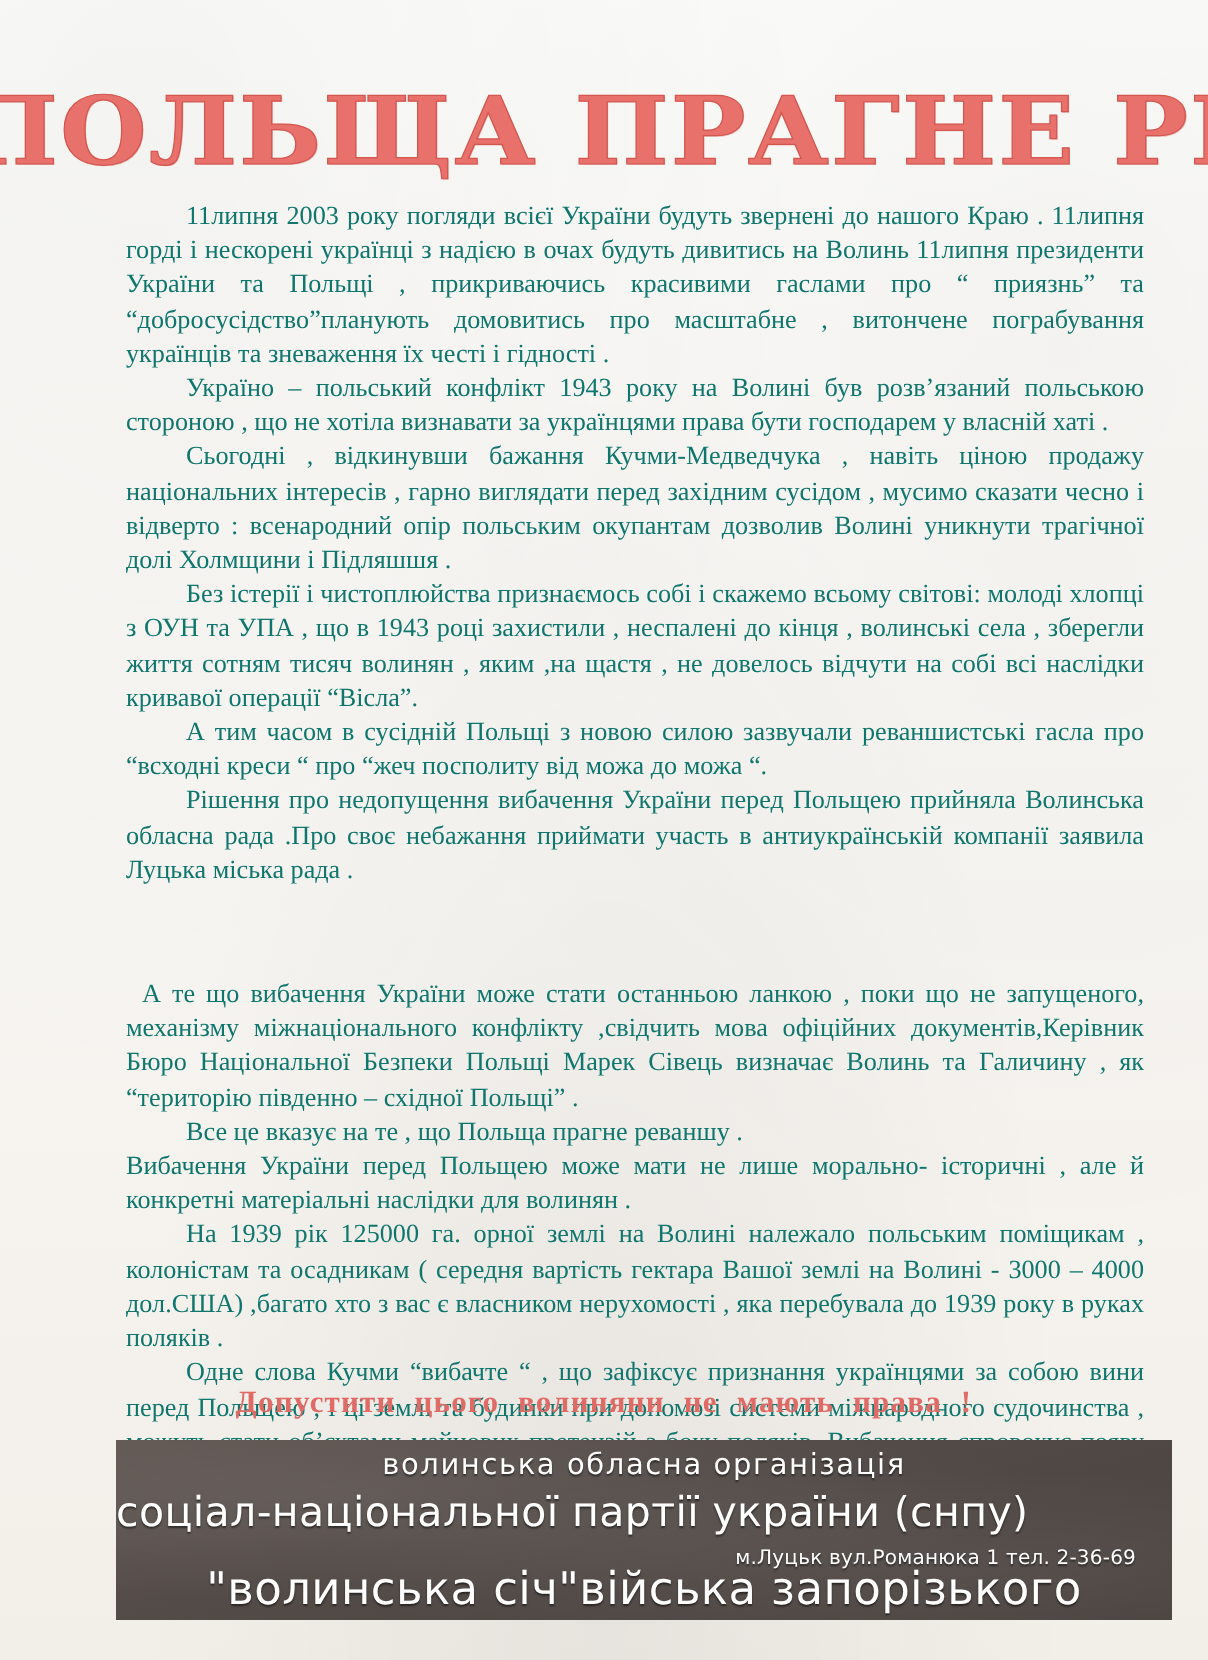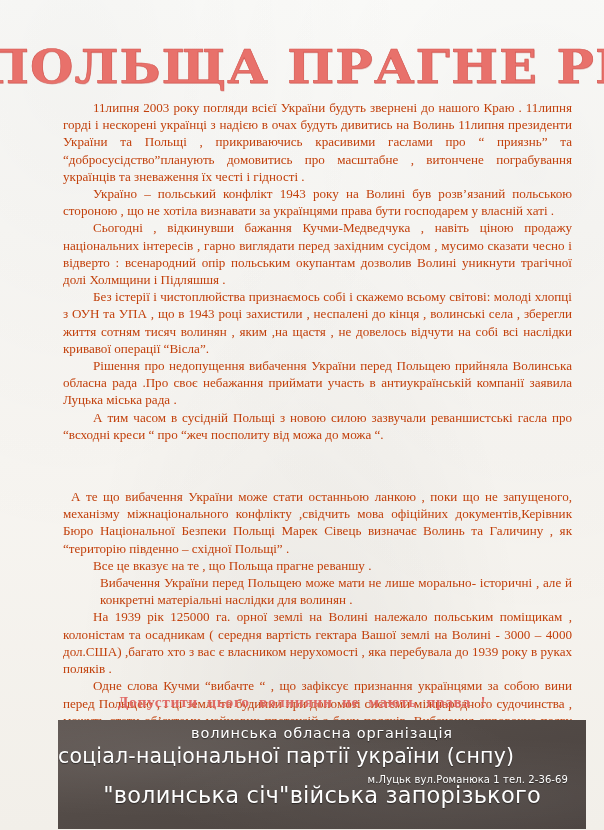--- a/index.html
+++ b/index.html
@@ -40,45 +40,45 @@
     white-space:nowrap;
   }
 
   
   .body-copy{
     position:absolute;
     left:63px;right:32px;top:99px;
     font-size:13.1px;
     line-height:17.2px;
     text-align:justify;
-    color:#c2410c;
+    color:#0f766e;
   }
   .body-copy p{margin:0 0 0 0;text-indent:30px;}
-  .body-copy p.noindent{text-indent:0;margin-left:37px;}
+  .body-copy p.noindent{text-indent:0;}
   .body-copy p.smallindent{text-indent:8px;margin-top:45px;}
   .body-copy b{font-weight:400;}
 
   
   .callout{
     position:absolute;
     left:0;right:0;top:693px;
     text-align:center;
     font-family:"Liberation Serif", serif;
     font-weight:700;
     font-size:15.5px;
     letter-spacing:0.6px;
     color:#e06a66;
     word-spacing:5px;
   }
 
   
   .footer{
     position:absolute;
     left:58px;top:720px;
-    width:528px;height:109px;
+    width:528px;height:90px;
     background:
       radial-gradient(ellipse at 20% 30%, rgba(255,255,255,0.08) 0%, rgba(255,255,255,0) 60%),
       radial-gradient(ellipse at 78% 70%, rgba(255,255,255,0.06) 0%, rgba(255,255,255,0) 55%),
       linear-gradient(165deg,#5e5551 0%,#534b47 40%,#4a423f 100%);
     overflow:hidden;
     color:#ffffff;
     font-family:"DejaVu Sans", sans-serif;
   }
   .footer-line1{
     position:absolute;left:0;right:0;top:5px;
@@ -118,22 +118,22 @@
 <div class="sheet">
   <div class="paper-noise"></div>
 
   <h1 class="headline" style="color: rgb(232, 113, 107);">ПОЛЬЩА ПРАГНЕ РЕВАНШУ</h1>
 
   <div class="body-copy">
       <p><span>11липня 2003 року погляди всієї України будуть звернені до нашого Краю . 11липня горді і нескорені українці з надією в очах будуть дивитись на Волинь 11липня президенти України та Польщі , прикриваючись красивими гаслами про “ приязнь” та “добросусідство”планують домовитись про масштабне , витончене пограбування українців та зневаження їх честі і гідності .</span></p>
       <p><span>Україно – польський конфлікт 1943 року на Волині був розв’язаний польською стороною , що не хотіла визнавати за українцями права бути господарем у власній хаті .</span></p>
       <p><span>Сьогодні , відкинувши бажання Кучми-Медведчука , навіть ціною продажу національних інтересів , гарно виглядати перед західним сусідом , мусимо сказати чесно і відверто : </span><b>всенародний опір польським окупантам дозволив Волині уникнути трагічної долі Холмщини і Підляшшя .</b></p>
       <p><span>Без істерії і чистоплюйства признаємось собі і скажемо всьому світові: молоді хлопці з ОУН та УПА , що в 1943 році захистили , неспалені до кінця , волинські села , зберегли життя сотням тисяч волинян , яким ,на щастя , не довелось відчути на собі всі наслідки кривавої операції “Вісла”.</span></p>
+      <p><span>А тим часом в сусідній Польщі з новою силою зазвучали реваншистські гасла про “всходні креси “ про “жеч посполиту від можа до можа “.</span></p>
       <p><span>Рішення про недопущення вибачення України перед Польщею прийняла Волинська обласна рада .Про своє небажання приймати участь в антиукраїнській компанії заявила Луцька міська рада .</span></p>
-      <p><span>А тим часом в сусідній Польщі з новою силою зазвучали реваншистські гасла про “всходні креси “ про “жеч посполиту від можа до можа “.</span></p>
       <p class="smallindent"><span>А те що вибачення України може стати останньою ланкою , поки що не запущеного, механізму  міжнаціонального конфлікту ,свідчить мова </span><b>офіційних документів,</b><span>Керівник Бюро Національної Безпеки Польщі Марек Сівець визначає </span><b>Волинь та Галичину , як “територію південно – східної Польщі” .</b></p>
       <p><span>Все це вказує на те , що </span><b>Польща прагне реваншу .</b></p>
       <p class="noindent"><span>Вибачення України перед Польщею може мати не лише морально- історичні , але й конкретні  матеріальні наслідки для волинян .</span></p>
       <p><span>На 1939 рік 125000 га. орної землі на Волині належало польським поміщикам , колоністам та осадникам  ( середня вартість гектара Вашої землі на Волині -  3000 – 4000 дол.США) ,багато хто з вас є власником нерухомості , яка перебувала до 1939 року  в руках поляків .</span></p>
       <p><span>Одне слова Кучми “вибачте “ , що  зафіксує признання українцями за собою вини перед Польщею , і ці землі та будинки  при  допомозі системи міжнародного судочинства , можуть  стати об’єктами майнових претензій з боку поляків. Вибачення спровокує появу все нових і нових вимог з боку Польщі до України .</span></p>
     </div>
 
   <div class="callout" style="color: rgb(224, 106, 102);">Допустити   цього  волиняни  не  мають  права !</div>
 
   <div class="footer" style="color: rgb(255, 255, 255);">

